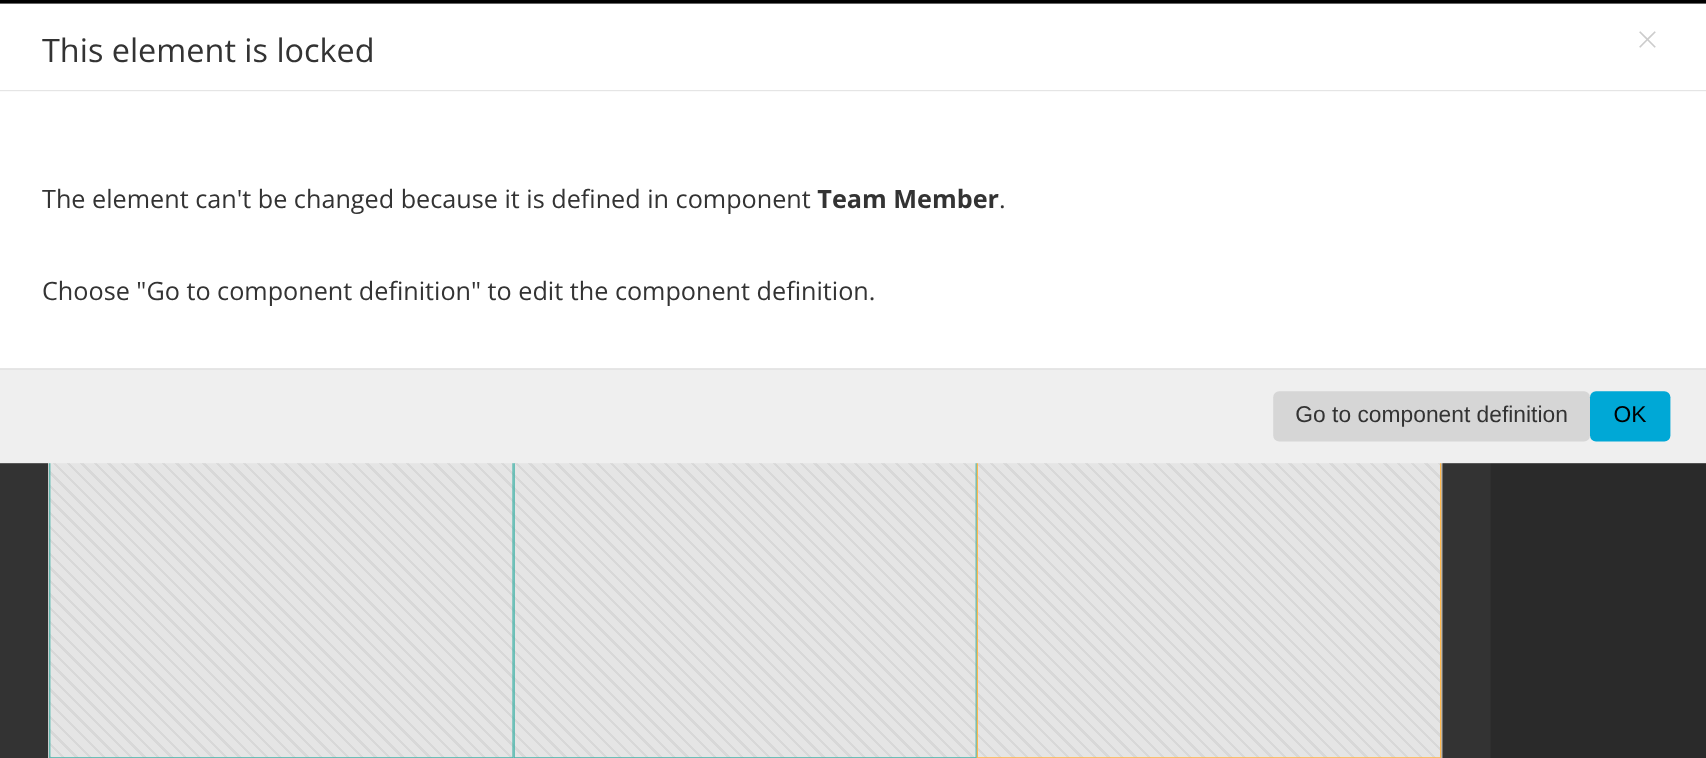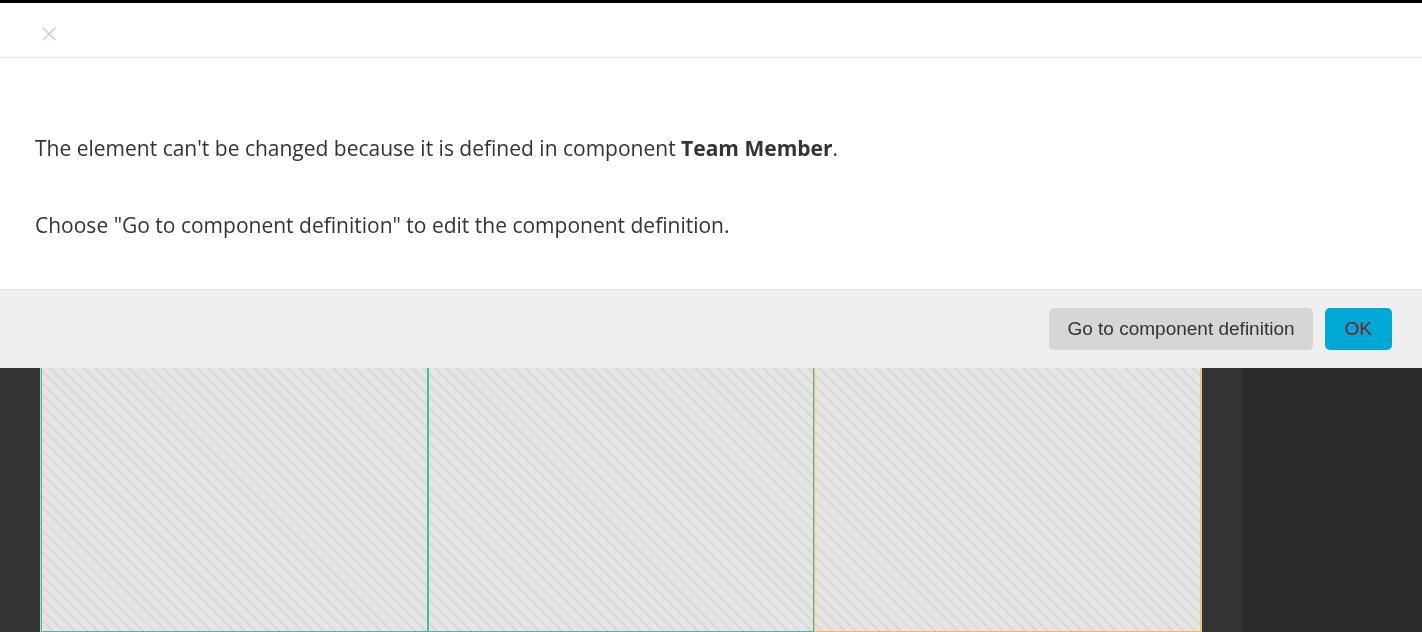--- a/index.html
+++ b/index.html
@@ -170,36 +170,35 @@
     }
     .modal-body .component-name {
       font-weight: 700;
     }
     .modal-footer {
       background: #efefef;
       border-top: 1px solid #ddd;
       padding: 18px 30px;
       display: flex;
       justify-content: flex-end;
-      gap: 12px;
     }
     .btn {
       padding: 10px 18px;
       font-size: 19px;
       border-radius: 5px;
       border: none;
       cursor: pointer;
     }
     .btn-secondary {
       background: #d6d6d6;
       color: #333;
     }
     .btn-primary {
       background: #00a8d6;
-      color: #7f1d1d;
+      color: #000000;
       padding: 10px 20px;
     }
   </style>
 </head>
 <body>
 
 <div class="editor-bg">
   <div class="canvas-area">
     <div class="canvas">
 
@@ -238,20 +237,21 @@
     <div class="section-title">
       <span class="main">LAYOUT</span>
       <span>Bootst</span>
     </div>
     <div class="prop-row">Text ali</div>
   </div>
 </div>
 
 <div class="modal-overlay">
   <div class="modal-header">
+    <div class="modal-title">This element is locked</div>
     <div class="modal-close">×</div>
   </div>
   <div class="modal-body">
     <p>
       <span>The element can't be changed because it is defined in component </span><span class="component-name">Team Member</span><span>.</span>
     </p>
     <p>Choose "Go to component definition" to edit the component definition.</p>
   </div>
   <div class="modal-footer">
     <button class="btn btn-secondary">Go to component definition</button>

